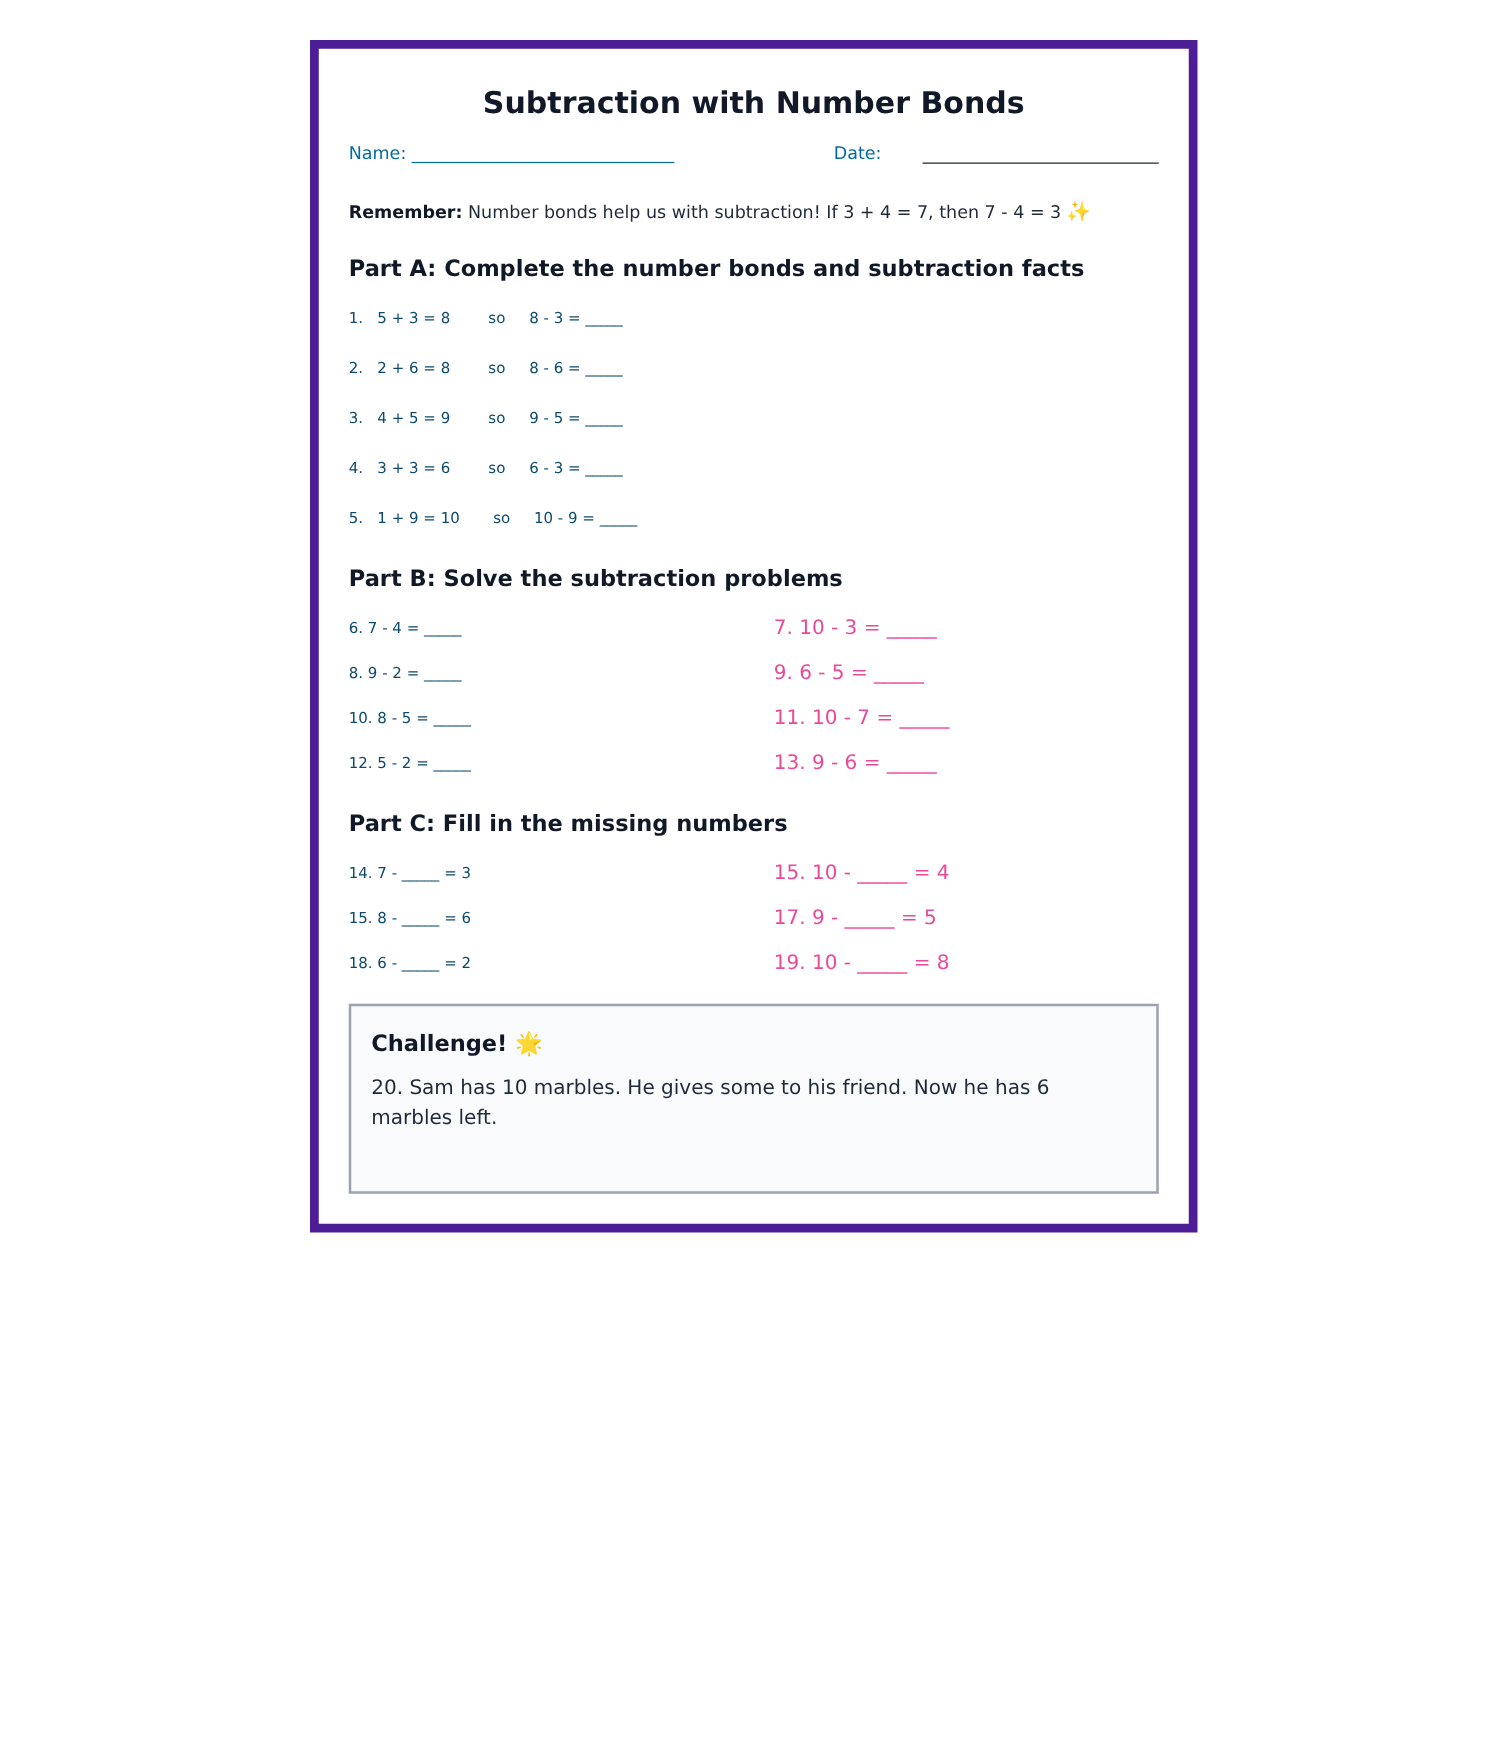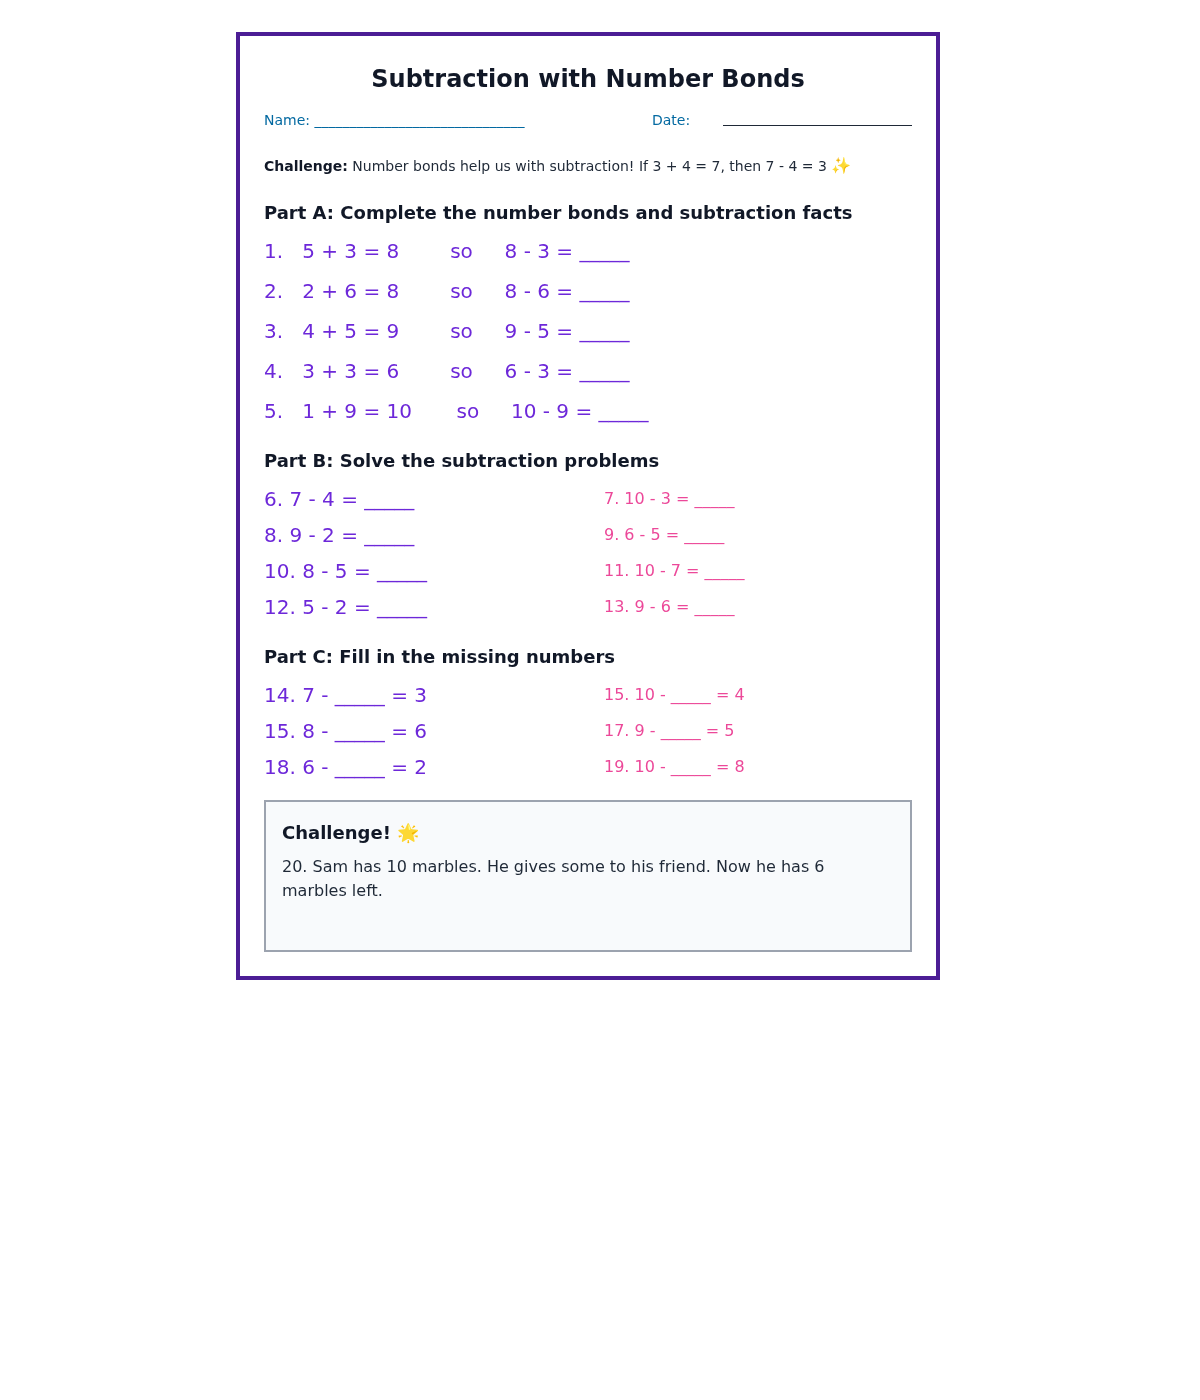--- a/index.html
+++ b/index.html
@@ -1,39 +1,39 @@
 <!DOCTYPE html>
 <html><head>
 <meta charset="utf-8">
 <style>
   html, body { margin: 0; padding: 0; background: #ffffff; }
   body { width: 1200px; height: 1400px; position: relative; font-family: "DejaVu Sans", sans-serif; color: #1f2937; }
   .sheet {
-    position: absolute; left: 236px; top: 32px;
+    position: absolute; left: 248px; top: 32px;
     width: 696px; height: 940px;
-    border: 4px solid #4c1d95;
+    border: 7px solid #4c1d95;
     box-sizing: content-box;
     background: #ffffff;
   }
   .inner { position: absolute; left: 24px; top: 0; width: 648px; }
   .title {
     position: absolute; left: 0; width: 648px; top: 28px;
     text-align: center; font-weight: bold; font-size: 24px; color: #111827;
     line-height: 30px; margin: 0;
   }
   .meta-row { position: absolute; top: 76px; left: 0; width: 648px; height: 20px; font-size: 14px; color: #0369a1; }
   .meta-name { position: absolute; left: 0; top: 0; white-space: pre; }
-  .meta-date { position: absolute; left: 388px; top: 0; display: flex; width: 260px; gap: 28px; }
+  .meta-date { position: absolute; left: 388px; top: 0; display: flex; align-items: flex-end; width: 260px; gap: 28px; }
   .meta-date .line { flex: 1; border-bottom: 1.5px solid #1f2937; height: 13px; margin-left: 5px; }
   .remember { position: absolute; top: 120px; left: 0; font-size: 14px; color: #1f2937; white-space: nowrap; }
   .remember b { color: #111827; }
   .section-h {
     position: absolute; left: 0; font-weight: bold; font-size: 18px; color: #111827; margin: 0; line-height: 22px;
   }
-  .row { position: absolute; left: 0; font-size: 20px; color: #6d28d9; white-space: pre; line-height: 20px; }
+  .row { position: absolute; left: 0; font-size: 12px; color: #0c4a6e; white-space: pre; line-height: 20px; }
   .row-r { position: absolute; left: 340px; font-size: 16px; color: #ec4899; white-space: pre; line-height: 20px; }
   .challenge {
     position: absolute; left: 0; top: 764px; width: 644px; height: 148px;
     border: 2px solid #9ca3af; background: #f8fafc; box-sizing: content-box;
   }
   .challenge .ch-h { position: absolute; left: 16px; top: 20px; font-size: 18px; font-weight: bold; color: #111827; line-height: 22px; }
   .challenge .ch-text { position: absolute; left: 16px; top: 53px; width: 580px; font-size: 16px; line-height: 24px; color: #1f2937; }
   .challenge .ch-q { position: absolute; left: 32px; top: 109px; font-size: 16px; line-height: 22px; color: #1f2937; white-space: pre; }
   .emoji { font-size: 16px; }
 </style>
@@ -47,21 +47,21 @@
 
     <div class="meta-row">
       <span class="meta-name">Name: ______________________________</span>
       <div class="meta-date">
         <span>Date:</span>
         <span class="line"></span>
       </div>
     </div>
 
     <div class="remember">
-      <b>Challenge:</b><span> Number bonds help us with subtraction! If 3 + 4 = 7, then 7 - 4 = 3 </span><span class="emoji">✨</span>
+      <b>Remember:</b><span> Number bonds help us with subtraction! If 3 + 4 = 7, then 7 - 4 = 3 </span><span class="emoji">✨</span>
     </div>
 
     <h2 class="section-h" style="top:166px;">Part A: Complete the number bonds and subtraction facts</h2>
     <div class="row" style="top:205px;">1.   5 + 3 = 8        so     8 - 3 = _____</div>
     <div class="row" style="top:245px;">2.   2 + 6 = 8        so     8 - 6 = _____</div>
     <div class="row" style="top:285px;">3.   4 + 5 = 9        so     9 - 5 = _____</div>
     <div class="row" style="top:325px;">4.   3 + 3 = 6        so     6 - 3 = _____</div>
     <div class="row" style="top:365px;">5.   1 + 9 = 10       so     10 - 9 = _____</div>
 
     <h2 class="section-h" style="top:414px;">Part B: Solve the subtraction problems</h2>

